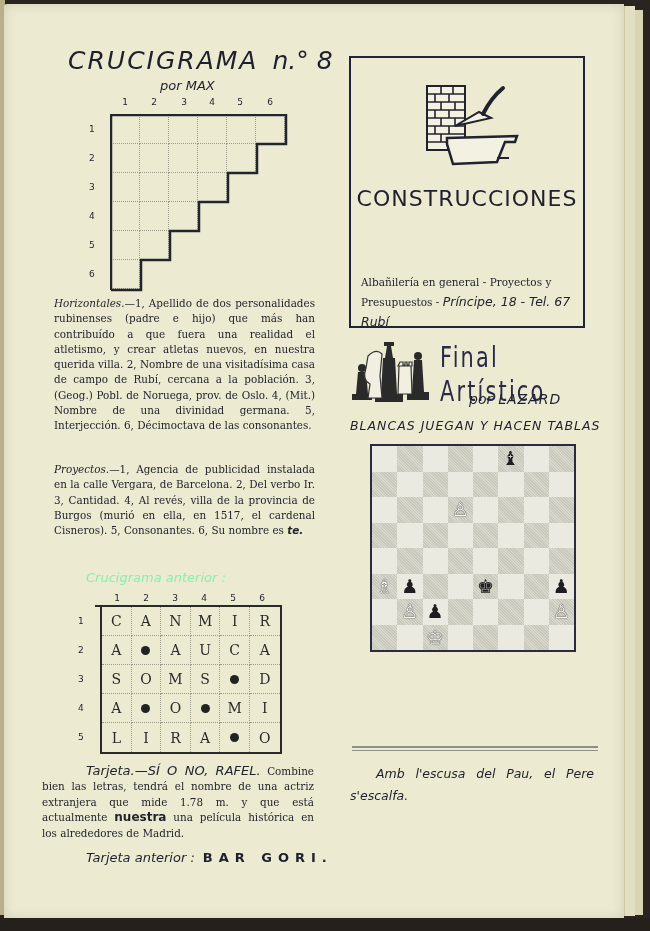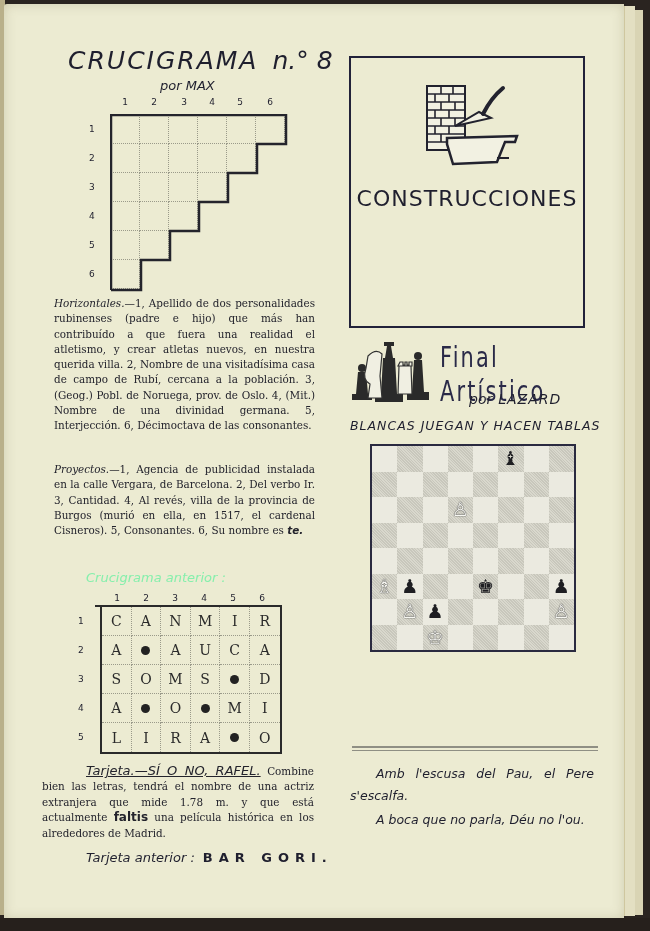--- a/index.html
+++ b/index.html
@@ -32,21 +32,21 @@
   .prev-grid::before{content:"";position:absolute;left:-7px;right:-2px;top:-2px;border-top:2px solid #2a2a2a;}
   .prev-grid::after{content:"";position:absolute;left:-2px;right:-2px;bottom:-2px;border-bottom:2px solid #2a2a2a;}
   .prev-row{position:absolute;left:0;width:178px;height:29px;}
   .prev-cell{position:absolute;top:0;width:29.6px;height:29px;box-sizing:border-box;border-right:1px dotted #9a9a8a;border-bottom:1px dotted #9a9a8a;display:flex;align-items:center;justify-content:center;font-family:"DejaVu Serif",serif;font-size:14px;color:#2a2a2a;}
   .prev-cell:nth-child(6){border-right:none;}
   .prev-row:last-child .prev-cell{border-bottom:none;}
   .blk{width:9px;height:9px;border-radius:50%;background:#222;}
   .prev-rownum{position:absolute;left:78px;font-size:9px;color:#1f1f2e;}
 
   .tarjeta{position:absolute;left:42px;top:763px;width:272px;font-size:10.4px;line-height:15.4px;color:#23232c;font-family:"DejaVu Serif",serif;text-align:justify;}
-  .tarjeta .t-head{font-family:"DejaVu Sans",sans-serif;font-style:italic;font-size:13px;padding-left:44px;text-decoration:underline;}
+  .tarjeta .t-head{font-family:"DejaVu Sans",sans-serif;font-style:italic;font-size:13px;padding-left:44px;}
   .tarjeta .rod{font-family:"DejaVu Sans",sans-serif;font-weight:bold;font-size:12px;}
   .tarjeta-prev{position:absolute;left:86px;top:850px;font-size:13px;font-style:italic;color:#1f1f2e;}
   .tarjeta-prev .ans{font-style:normal;letter-spacing:6px;margin-left:8px;font-weight:bold;}
 
   
   .ad{position:absolute;left:349px;top:56px;width:236px;height:272px;border:2px solid #22223a;box-sizing:border-box;}
   .ad-logo{position:absolute;left:70px;top:24px;width:100px;height:90px;}
   .ad-l1{position:absolute;left:0;width:100%;top:128px;text-align:center;font-size:22px;letter-spacing:1px;color:#1f1f2e;}
   .ad-l2{position:absolute;left:0;width:100%;top:160px;text-align:center;font-size:38px;font-weight:bold;letter-spacing:6px;color:#1f1f2e;}
   .ad-l3{position:absolute;left:10px;right:8px;top:214px;font-size:10.5px;line-height:20px;color:#23232c;font-family:"DejaVu Serif",serif;}
@@ -204,21 +204,21 @@
         <div class="prev-cell" style="left: 118.4px;">
           <div class="blk"></div>
         </div>
         <div class="prev-cell" style="left: 148px;">O</div>
       </div>
     </div>
 
   <div class="tarjeta">
     <span class="t-head">Tarjeta.—SÍ O NO, RAFEL.</span>
     <span>Combine bien las letras, tendrá el nombre de una actriz extranjera que mide 1.78 m. y que está actualmente</span>
-    <span class="rod">faltis</span>
+    <span class="rod">nuestra</span>
     <span>una película histórica en los alrededores de Madrid.</span>
   </div>
   <div class="tarjeta-prev">
     <span>Tarjeta anterior :</span><span class="ans">BAR GORI.</span>
   </div>
 </div>
 
 <div class="ad">
   <svg class="ad-logo" viewBox="0 0 100 90">
     <g fill="#f2f1e2" stroke="#22222e" stroke-width="2">
@@ -245,20 +245,24 @@
       <line x1="14" y1="44" x2="14" y2="52"></line>
         <line x1="28" y1="44" x2="28" y2="52"></line>
       <line x1="20" y1="52" x2="20" y2="60"></line>
     </g>
     <path d="M34 44 L58 30 L70 36 Z" fill="#f2f1e2" stroke="#22222e" stroke-width="2"></path>
     <path d="M62 32 Q70 16 82 6" fill="none" stroke="#22222e" stroke-width="4" stroke-linecap="round"></path>
     <path d="M26 56 L96 54 L94 60 L84 60 L76 80 L32 82 L26 62 Z" fill="#f2f1e2" stroke="#22222e" stroke-width="2.5"></path>
     <line x1="76" y1="76" x2="88" y2="76" stroke="#22222e" stroke-width="2"></line>
   </svg>
   <div class="ad-l1">CONSTRUCCIONES</div>
+  <div class="ad-l3">
+    <span>Albañilería en general - Proyectos y Presupuestos -</span>
+    <span class="addr">Príncipe, 18 - Tel. 67 Rubí</span>
+  </div>
 </div>
 
 <div>
   <svg class="chess-icon" viewBox="0 0 80 70">
     <g fill="#2a2a2a">
       <circle cx="10" cy="30" r="4"></circle>
         <path d="M6 34 h8 l2 22 h4 v6 H0 v-6 h4 Z"></path>
       <path d="M32 4 h10 v4 h-3 l2 12 h-8 l2 -12 h-3 Z"></path>
         <path d="M31 20 h12 l2 36 h6 v8 H23 v-8 h6 Z"></path>
       <circle cx="66" cy="18" r="4"></circle>
@@ -361,15 +365,14 @@
       <div class="sq light"></div>
     </div>
 
   <div class="chess-sol">
   </div>
   <div class="rule" style="top:746px"></div>
   <div class="rule" style="top:750px;border-top-width:1px"></div>
 
   <div class="sayings">
     <p style="margin-top:1px">Amb l'escusa del Pau, el Pere s'escalfa.</p>
-    <p style="margin-top:3px">A boca que no parla, Déu no l'ou.</p>
   </div>
 </div>
 
 </body></html>

